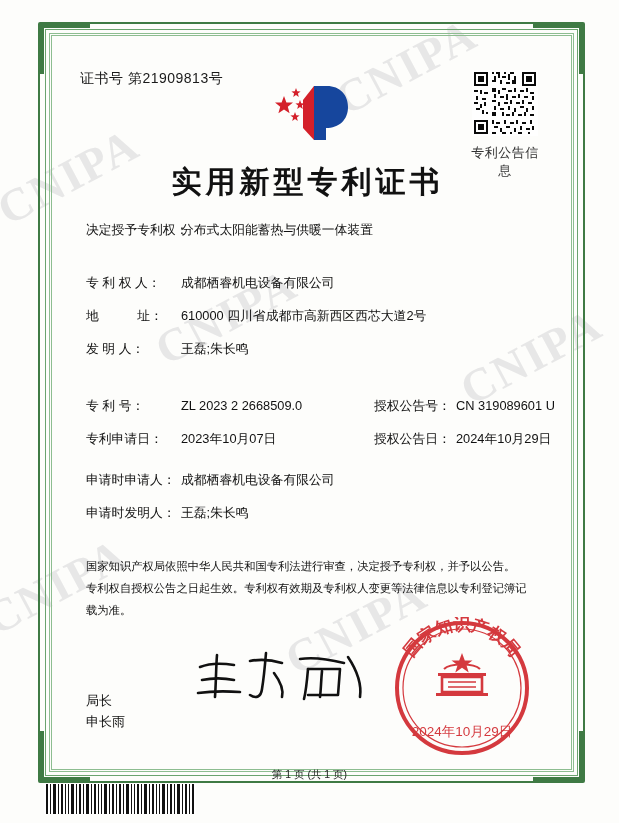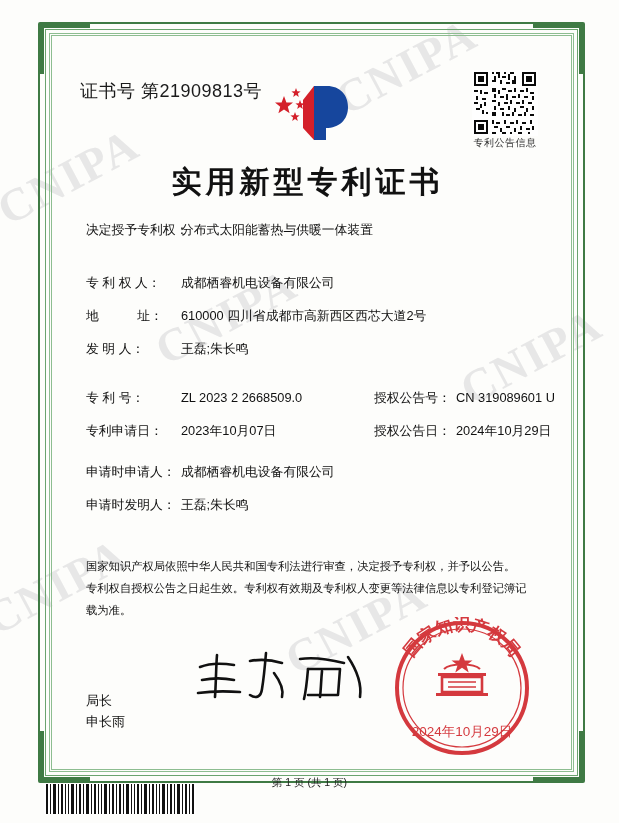--- a/index.html
+++ b/index.html
@@ -84,22 +84,22 @@
     top: 22px;
     width: 543px;
     height: 757px;
     z-index: 3;
     font-family: "Liberation Sans", sans-serif;
   }
 
   .cert-number {
     position: absolute;
     left: 42px;
-    top: 57px;
-    font-size: 18px;
+    top: 48px;
+    font-size: 14px;
     color: #1a1a1a;
     letter-spacing: 0.5px;
   }
 
   
   .logo {
     position: absolute;
     left: 232px;
     top: 60px;
     width: 92px;
@@ -115,22 +115,22 @@
     text-align: center;
   }
   .qr-box {
     width: 66px;
     height: 66px;
     margin: 0 auto;
     background: #ffffff;
     position: relative;
   }
   .qr-caption {
-    margin-top: 0;
-    font-size: 10px;
+    margin-top: 8px;
+    font-size: 13px;
     color: #333;
     letter-spacing: 0.5px;
   }
 
   .doc-title {
     position: absolute;
     left: 0;
     right: 4px;
     top: 140px;
     text-align: center;
@@ -209,21 +209,20 @@
   }
 
   .page-footer {
     position: absolute;
     left: 0;
     right: 0;
     top: 746px;
     text-align: center;
     font-size: 10.5px;
     color: #222;
-    margin-top: 8px;
   }
 
   
   .barcode {
     position: absolute;
     left: 44px;
     bottom: 9px;
     width: 152px;
     height: 30px;
     z-index: 4;
@@ -380,21 +379,21 @@
       </div>
 
       <div class="field-row tall">
         <span class="fl">地　　　址：</span><span class="fv">610000 四川省成都市高新西区西芯大道2号</span>
       </div>
 
       <div class="field-row tall">
         <span class="fl">发 明 人：</span><span class="fv">王磊;朱长鸣</span>
       </div>
 
-      <div class="field-row tall" style="margin-top:16px;">
+      <div class="field-row tall" style="margin-top:24px;">
         <span class="fl">专 利 号：</span><span class="fv">ZL 2023 2 2668509.0</span>
         <span class="col2">
           <span class="fl">授权公告号：</span><span class="fv">CN 319089601 U</span>
         </span>
       </div>
 
       <div class="field-row tall">
         <span class="fl">专利申请日：</span><span class="fv">2023年10月07日</span>
         <span class="col2">
           <span class="fl">授权公告日：</span><span class="fv">2024年10月29日</span>

